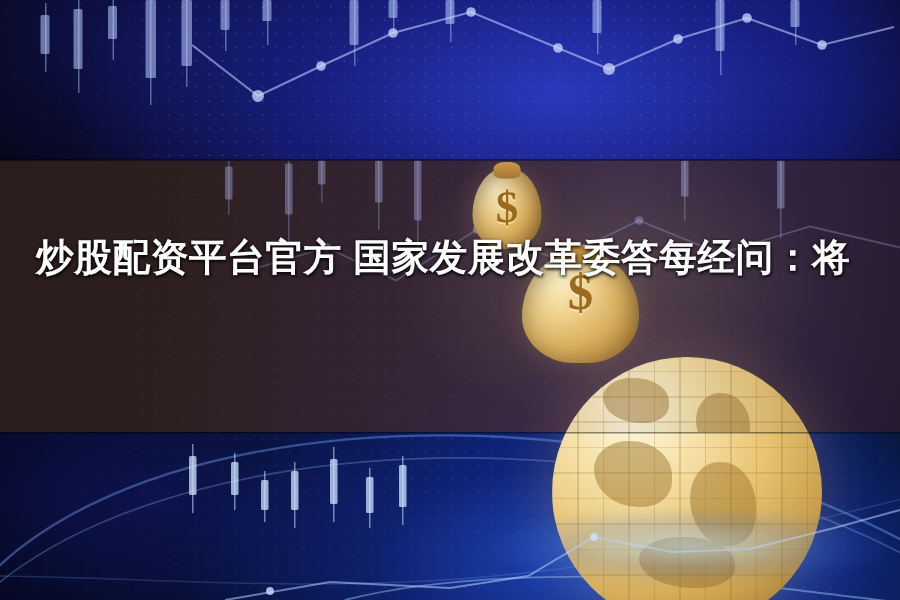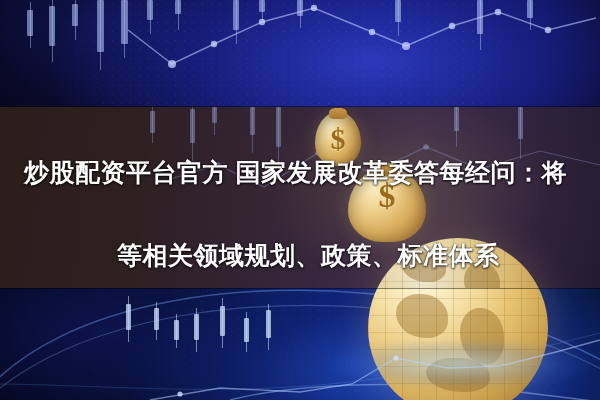--- a/index.html
+++ b/index.html
@@ -245,16 +245,15 @@
       <circle cx="180" cy="106" r="2.6" fill="rgba(205,225,255,.8)"></circle>
       <circle cx="396" cy="70" r="2.6" fill="rgba(205,225,255,.8)"></circle>
     </svg>
   </div>
 
   <div class="seam" style="top:106px;"></div>
   <div class="seam" style="top:288px;"></div>
 
   <div id="headline">
     <div class="hl" id="hl1">炒股配资平台官方 国家发展改革委答每经问：将</div>
-    <div class="hl" id="hl3">等相关领域规划、政策、标准体系</div>
   </div>
 
 </div>
 
 </body></html>

